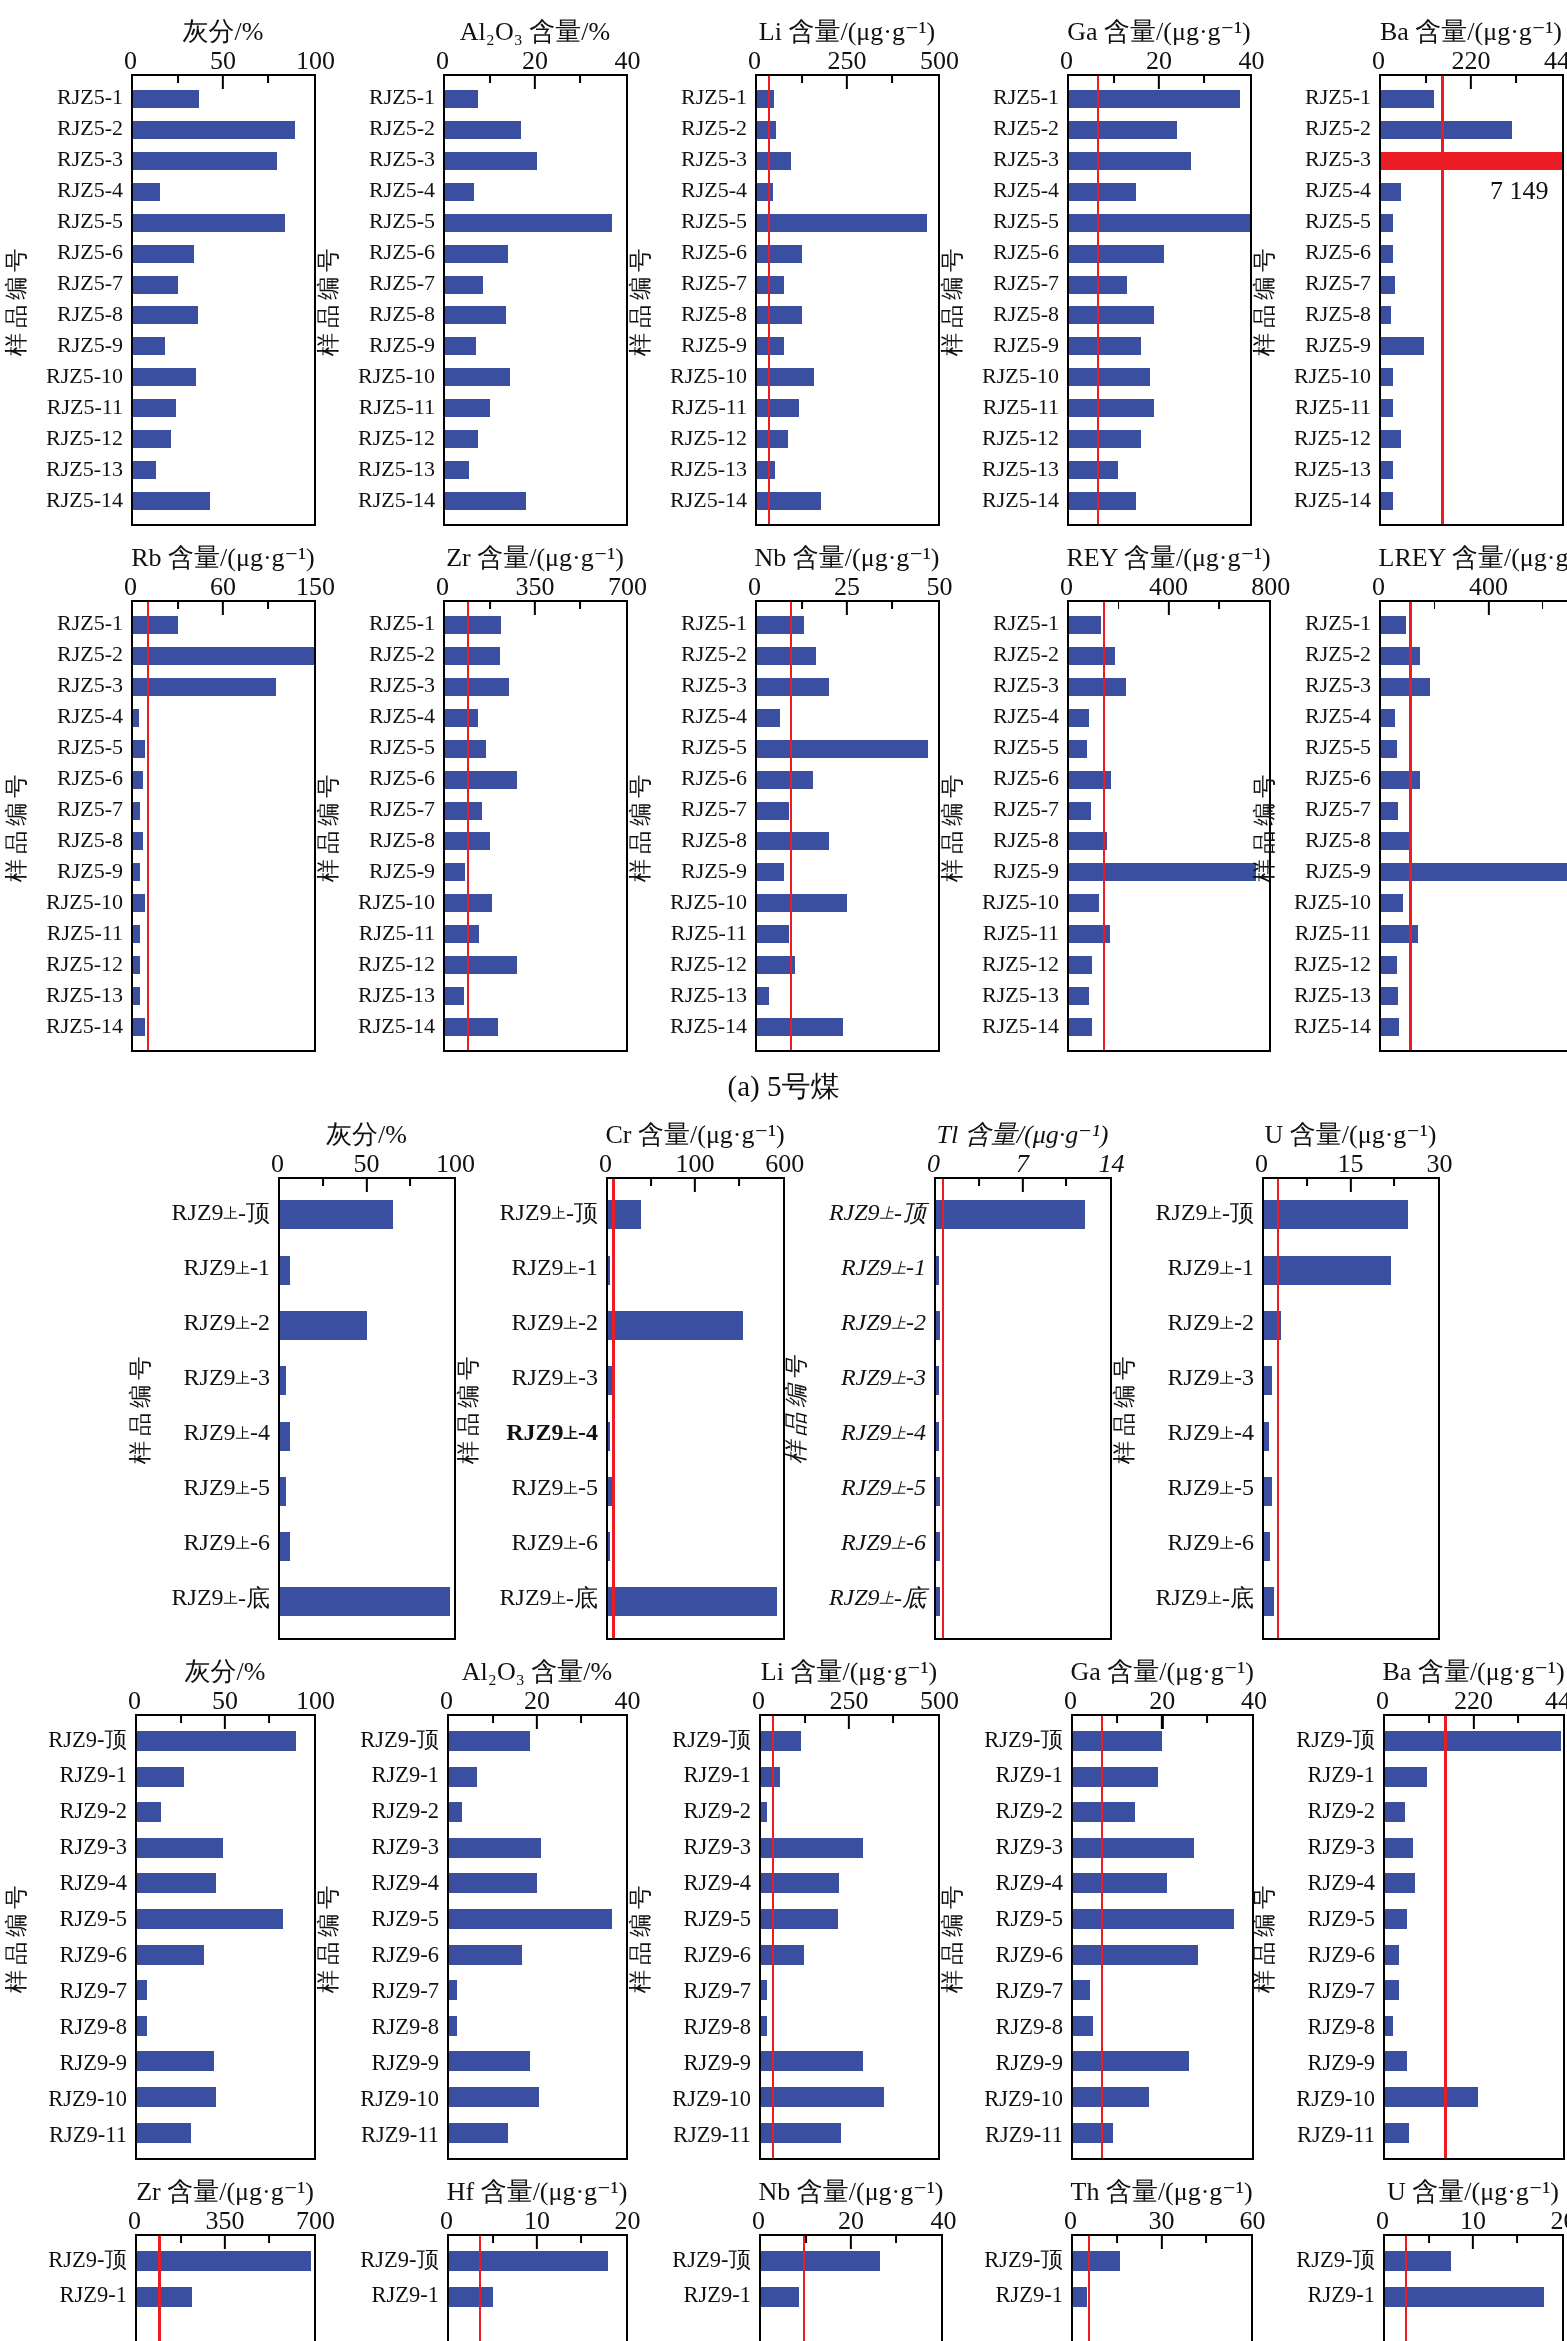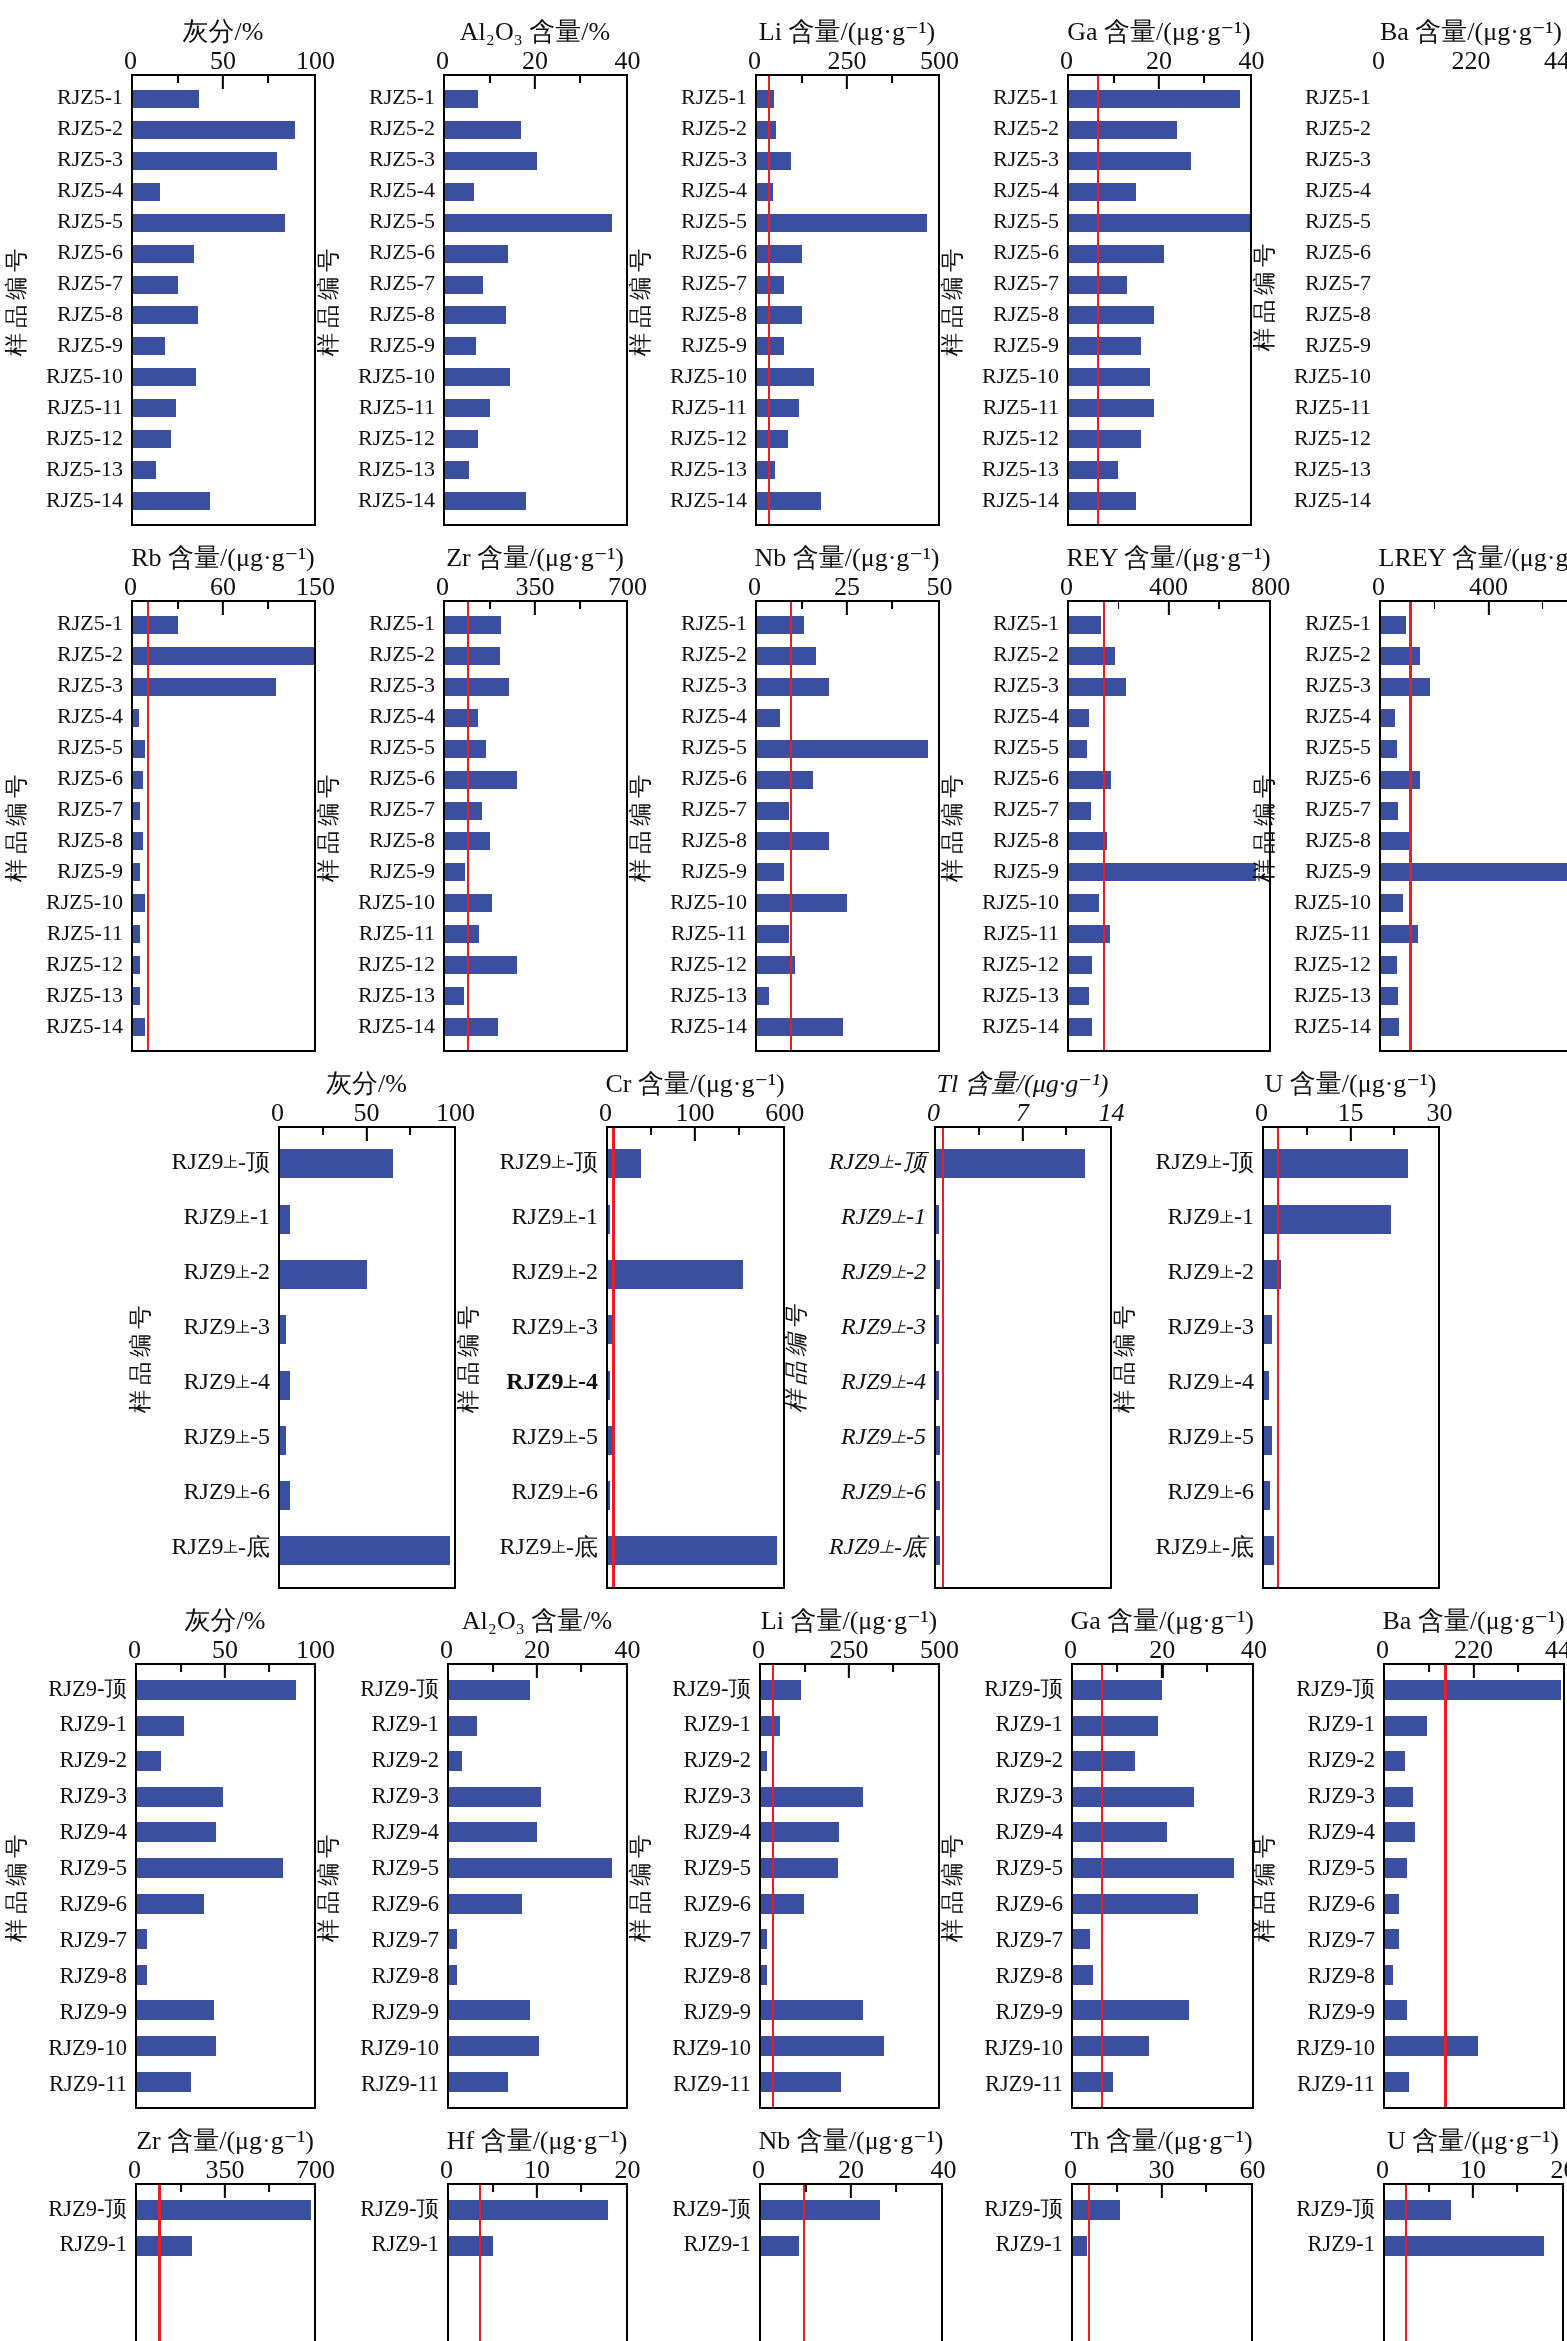--- a/index.html
+++ b/index.html
@@ -256,20 +256,41 @@
               <div class="sample-label" style="height: 31px;">RJZ5-6</div>
               <div class="sample-label" style="height: 31px;">RJZ5-7</div>
               <div class="sample-label" style="height: 31px;">RJZ5-8</div>
               <div class="sample-label" style="height: 31px;">RJZ5-9</div>
               <div class="sample-label" style="height: 31px;">RJZ5-10</div>
               <div class="sample-label" style="height: 31px;">RJZ5-11</div>
               <div class="sample-label" style="height: 31px;">RJZ5-12</div>
               <div class="sample-label" style="height: 31px;">RJZ5-13</div>
               <div class="sample-label" style="height: 31px;">RJZ5-14</div>
             </div>
+            <div class="plot-box" style="height: 448px;">
+              <div class="minor-tick" style="left: 25%;"></div>
+              <div class="minor-tick" style="left: 75%;"></div>
+              <div class="mid-tick"></div>
+              <div class="bar" style="top: 14px; height: 18px; width: 29.5455%;"></div>
+              <div class="bar" style="top: 45px; height: 18px; width: 72.7273%;"></div>
+              <div class="bar hl" style="top: 76px; height: 18px; width: 100%;"></div>
+              <div class="bar" style="top: 107px; height: 18px; width: 11.3636%;"></div>
+              <div class="bar" style="top: 138px; height: 18px; width: 6.81818%;"></div>
+              <div class="bar" style="top: 169px; height: 18px; width: 6.81818%;"></div>
+              <div class="bar" style="top: 200px; height: 18px; width: 7.95455%;"></div>
+              <div class="bar" style="top: 230px; height: 18px; width: 5.68182%;"></div>
+              <div class="bar" style="top: 261px; height: 18px; width: 23.8636%;"></div>
+              <div class="bar" style="top: 292px; height: 18px; width: 6.81818%;"></div>
+              <div class="bar" style="top: 323px; height: 18px; width: 6.81818%;"></div>
+              <div class="bar" style="top: 354px; height: 18px; width: 11.3636%;"></div>
+              <div class="bar" style="top: 385px; height: 18px; width: 6.81818%;"></div>
+              <div class="bar" style="top: 416px; height: 18px; width: 6.81818%;"></div>
+              <div class="ref-line" style="left: calc(34.0909% - 0.9px);"></div>
+              <div class="annotation" style="top: 101px; right: 13px;">7 149</div>
+            </div>
           </div>
         </div>
         <div class="chart-row">
           <div class="chart" style="width: 312px; --lw: 103px;">
             <div class="chart-title">Rb 含量/(μg·g⁻¹)</div>
             <div class="tick-row">
               <span class="tick-label" style="left: 0%;">0</span>
               <span class="tick-label" style="left: 50%;">60</span>
               <span class="tick-label" style="left: 100%;">150</span>
             </div>
@@ -494,20 +515,21 @@
               <div class="bar" style="top: 261px; height: 18px; width: 91.25%;"></div>
               <div class="bar" style="top: 292px; height: 18px; width: 10.625%;"></div>
               <div class="bar" style="top: 323px; height: 18px; width: 17.5%;"></div>
               <div class="bar" style="top: 354px; height: 18px; width: 7.5%;"></div>
               <div class="bar" style="top: 385px; height: 18px; width: 8.125%;"></div>
               <div class="bar" style="top: 416px; height: 18px; width: 8.75%;"></div>
               <div class="ref-line" style="left: calc(13.75% - 0.9px);"></div>
             </div>
           </div>
         </div>
+        <div class="caption">(a) 5号煤</div>
       </div>
       <div class="section" id="sec-b">
         <div class="chart-row">
           <div class="chart" style="width: 328px; --lw: 126px;">
             <div class="chart-title">灰分/%</div>
             <div class="tick-row">
               <span class="tick-label" style="left: 0%;">0</span>
               <span class="tick-label" style="left: 50%;">50</span>
               <span class="tick-label" style="left: 100%;">100</span>
             </div>

